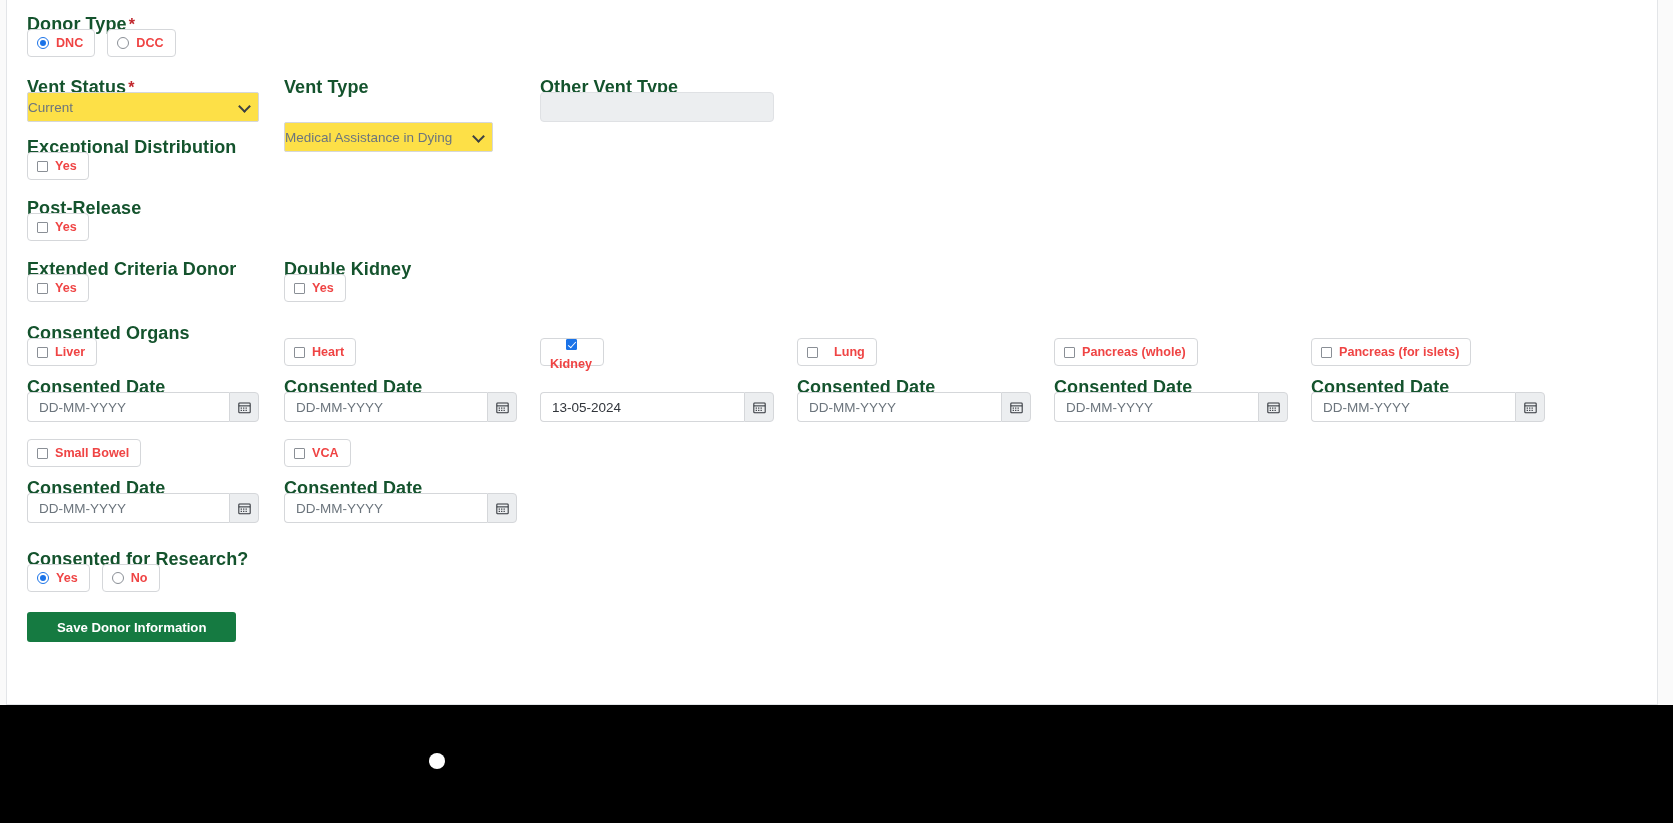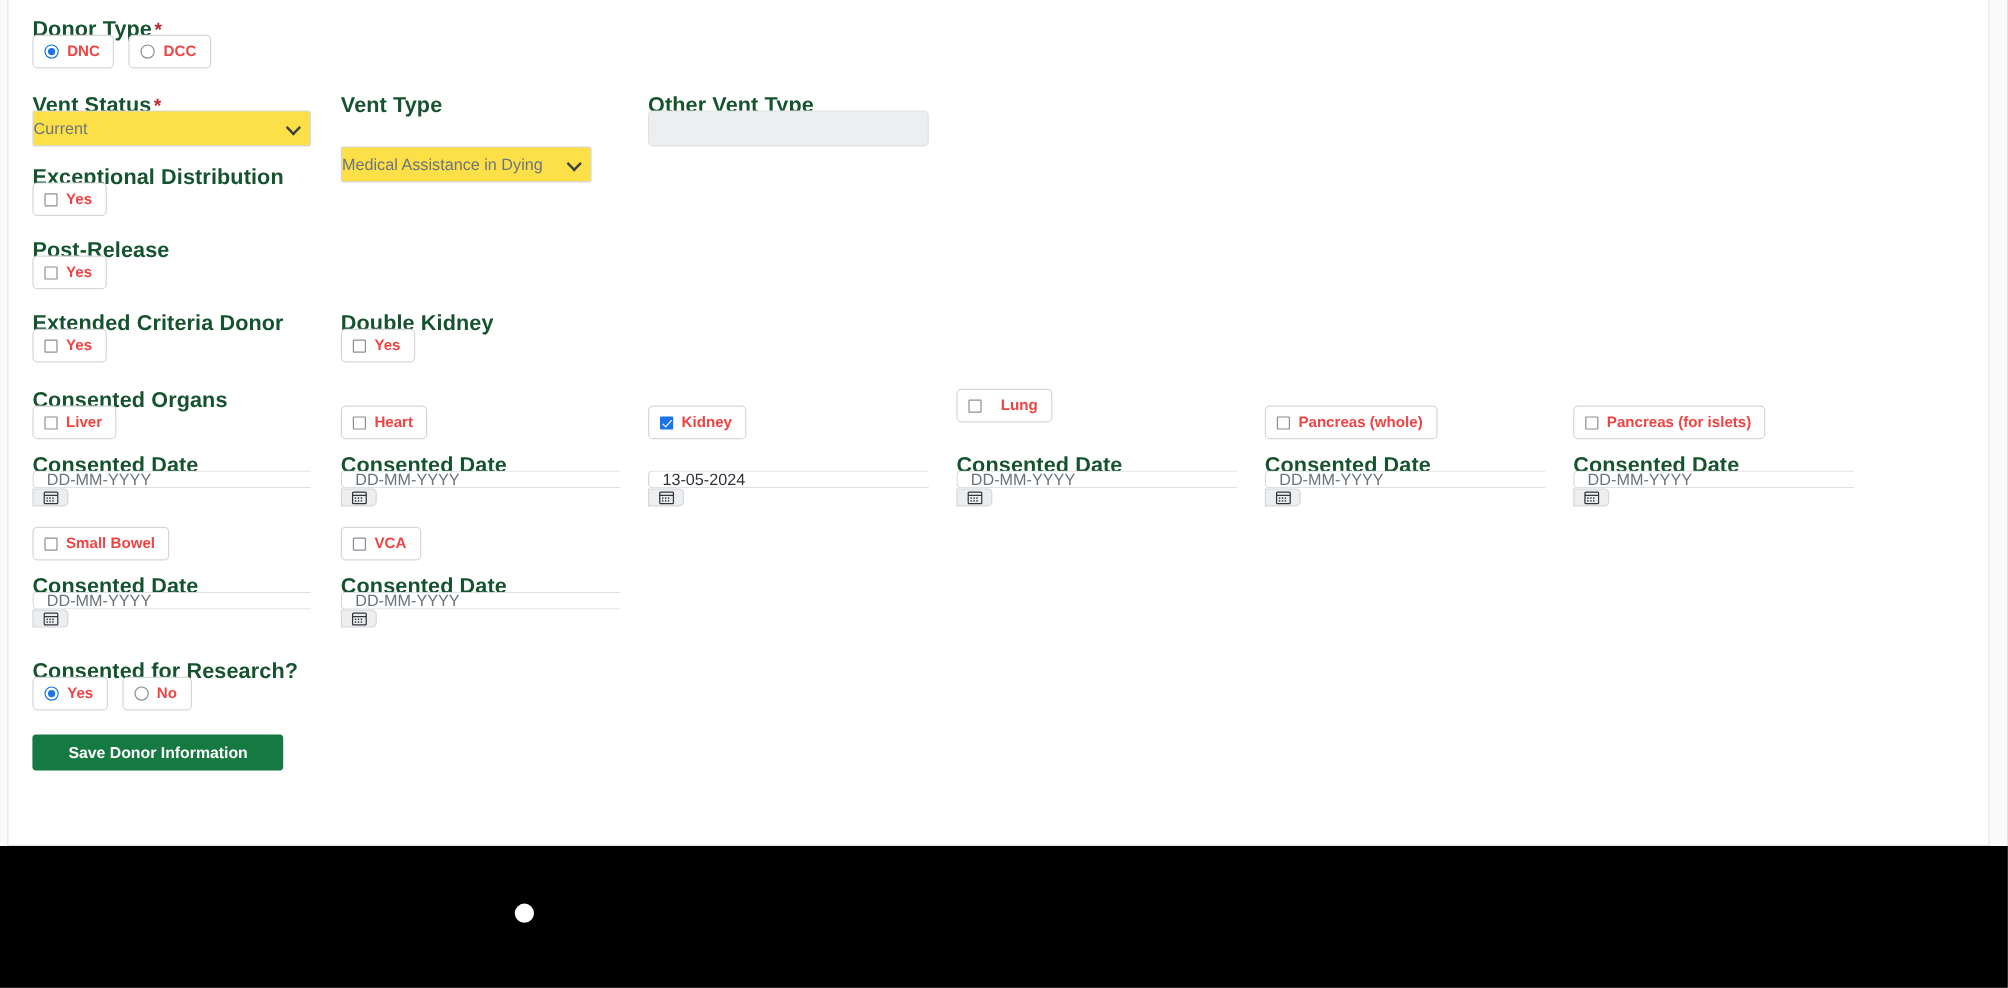--- a/index.html
+++ b/index.html
@@ -106,21 +106,21 @@
   }
 
   
   .inp-disabled {
     height: 30px;
     border: 1px solid #dfe1e4; border-radius: 4px;
     background: #eceef0;
   }
 
   
-  .dategrp { display: flex; height: 30px; flex-direction: column; }
+  .dategrp { display: flex; height: 30px; }
   .dategrp .din {
     flex: 1;
     border: 1px solid #d5d7da; border-right: none;
     border-radius: 4px 0 0 4px;
     background: #fff;
     display: flex; align-items: center;
     padding: 0 11px;
     font-size: 13.5px;
     color: #6c757d;
     overflow: hidden; white-space: nowrap;
@@ -285,21 +285,21 @@
               <rect x="3.3" y="8" width="1.5" height="1.5" fill="#31353b"></rect>
               <rect x="6.3" y="8" width="1.5" height="1.5" fill="#31353b"></rect>
               <rect x="9.3" y="8" width="1.5" height="1.5" fill="#31353b"></rect>
               <rect x="3.3" y="10.8" width="1.5" height="1.5" fill="#31353b"></rect>
               <rect x="6.3" y="10.8" width="1.5" height="1.5" fill="#31353b"></rect>
               <rect x="9.3" y="10.8" width="1.5" height="1.5" fill="#31353b"></rect>
             </svg>
         </div>
       </div>
 
-      <div class="abs optbox" style="left:533px; top:338px;">
+      <div class="abs optbox" style="left:533px; top:338px;flex-direction:column;">
         <span class="cb on"></span>
         <span class="lbl">Kidney</span>
       </div>
       <div class="abs" style="left:533px; top:390px;">
         <span class="field-label">Consented Date</span><span class="req">*</span>
       </div>
       <div class="abs dategrp" style="left:533px; top:392px; width:234px;">
         <div class="din filled">13-05-2024</div>
         <div class="dbtn">
           <svg class="cal-ico" width="13" height="13" viewBox="0 0 16 16">
@@ -308,21 +308,21 @@
               <rect x="3.3" y="8" width="1.5" height="1.5" fill="#31353b"></rect>
               <rect x="6.3" y="8" width="1.5" height="1.5" fill="#31353b"></rect>
               <rect x="9.3" y="8" width="1.5" height="1.5" fill="#31353b"></rect>
               <rect x="3.3" y="10.8" width="1.5" height="1.5" fill="#31353b"></rect>
               <rect x="6.3" y="10.8" width="1.5" height="1.5" fill="#31353b"></rect>
               <rect x="9.3" y="10.8" width="1.5" height="1.5" fill="#31353b"></rect>
             </svg>
         </div>
       </div>
 
-      <div class="abs optbox" style="left:790px; top:324px;gap:16px;">
+      <div class="abs optbox" style="left:790px; top:338px;gap:16px;">
         <span class="cb"></span>
         <span class="lbl">Lung</span>
       </div>
       <div class="abs" style="left:790px; top:377px;">
         <span class="field-label">Consented Date</span><span class="req"></span>
       </div>
       <div class="abs dategrp" style="left:790px; top:392px; width:234px;">
         <div class="din">DD-MM-YYYY</div>
         <div class="dbtn">
           <svg class="cal-ico" width="13" height="13" viewBox="0 0 16 16">

